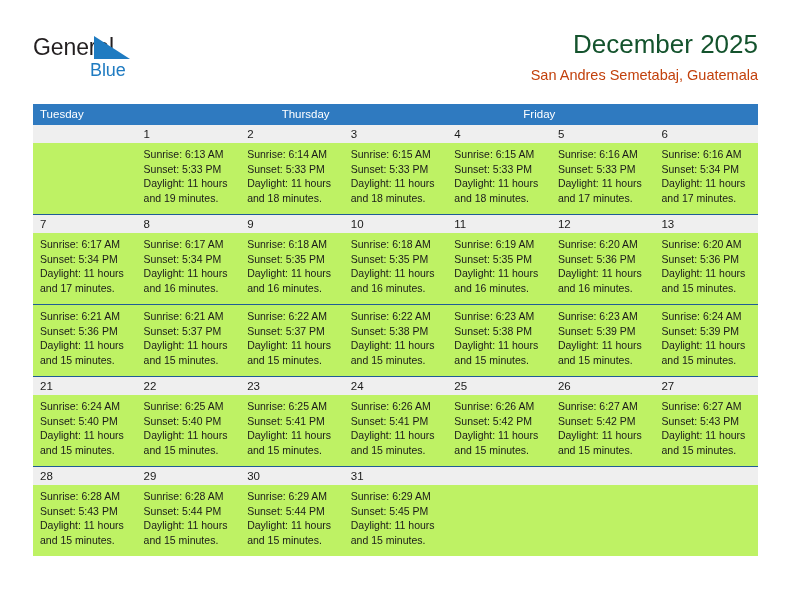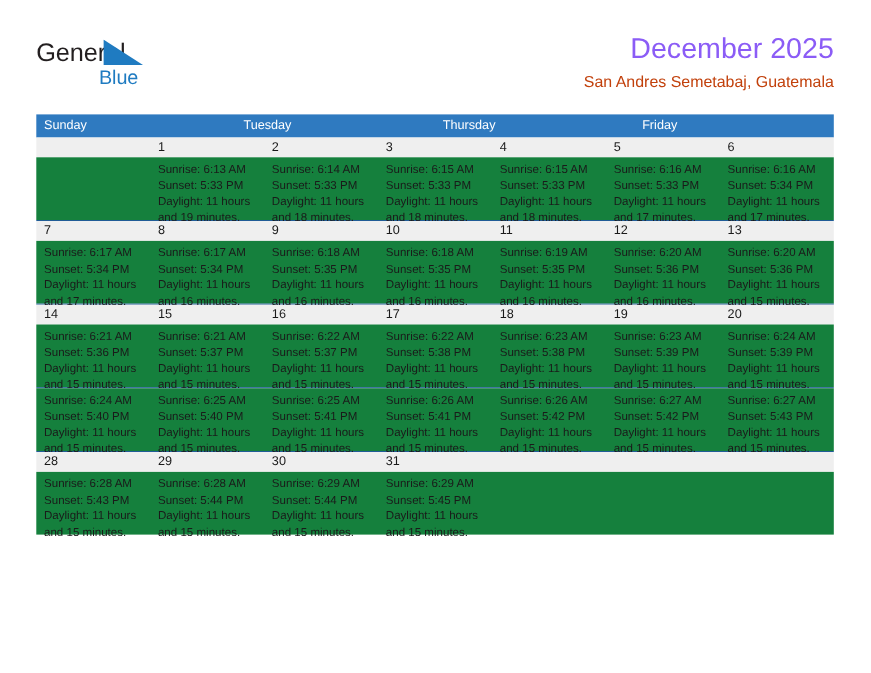--- a/index.html
+++ b/index.html
@@ -64,21 +64,21 @@
   }
 
   .title-wrap {
     position: absolute;
     right: 0px;
     top: 0px;
     text-align: right;
   }
   .cal-title {
     font-size: 26px;
-    color: #8b5cf6;
+    color: #14532d;
     line-height: 32px;
     white-space: nowrap;
   }
   .cal-subtitle {
     margin-top: 6px;
     font-size: 14.5px;
     color: #c2410c;
     line-height: 18px;
     white-space: nowrap;
   }
@@ -123,22 +123,22 @@
     flex: 1 1 0;
     font-size: 11.5px;
     line-height: 18px;
     padding-left: 7px;
     box-sizing: border-box;
     color: #1a1a1a;
   }
 
   .week-body {
     display: flex;
-    background: #15803d;
-    height: 57px;
+    background: #bef264;
+    height: 71px;
   }
   .body-cell {
     flex: 1 1 0;
     padding: 4px 6px 0 7px;
     box-sizing: border-box;
   }
   .body-cell p {
     margin: 0;
     font-size: 10.5px;
     line-height: 14.6px;
@@ -163,21 +163,20 @@
 
     <div class="title-wrap">
       <div class="cal-title">December 2025</div>
       <div class="cal-subtitle">San Andres Semetabaj, Guatemala</div>
     </div>
 
   </div>
 
   <div class="calendar">
     <div class="dow-row">
-        <div class="dow-cell">Sunday</div>
         <div class="dow-cell">Tuesday</div>
         <div class="dow-cell">Thursday</div>
         <div class="dow-cell">Friday</div>
       </div>
     <div id="weeks-container">
         <div class="week">
           <div class="week-numbers">
             <div class="num-cell"></div>
             <div class="num-cell">1</div>
             <div class="num-cell">2</div>
@@ -275,29 +274,20 @@
             </div>
             <div class="body-cell">
               <p>Sunrise: 6:20 AM</p>
               <p>Sunset: 5:36 PM</p>
               <p>Daylight: 11 hours</p>
               <p>and 15 minutes.</p>
             </div>
           </div>
         </div>
         <div class="week">
-          <div class="week-numbers">
-            <div class="num-cell">14</div>
-            <div class="num-cell">15</div>
-            <div class="num-cell">16</div>
-            <div class="num-cell">17</div>
-            <div class="num-cell">18</div>
-            <div class="num-cell">19</div>
-            <div class="num-cell">20</div>
-          </div>
           <div class="week-body">
             <div class="body-cell">
               <p>Sunrise: 6:21 AM</p>
               <p>Sunset: 5:36 PM</p>
               <p>Daylight: 11 hours</p>
               <p>and 15 minutes.</p>
             </div>
             <div class="body-cell">
               <p>Sunrise: 6:21 AM</p>
               <p>Sunset: 5:37 PM</p>
@@ -330,20 +320,29 @@
             </div>
             <div class="body-cell">
               <p>Sunrise: 6:24 AM</p>
               <p>Sunset: 5:39 PM</p>
               <p>Daylight: 11 hours</p>
               <p>and 15 minutes.</p>
             </div>
           </div>
         </div>
         <div class="week">
+          <div class="week-numbers">
+            <div class="num-cell">21</div>
+            <div class="num-cell">22</div>
+            <div class="num-cell">23</div>
+            <div class="num-cell">24</div>
+            <div class="num-cell">25</div>
+            <div class="num-cell">26</div>
+            <div class="num-cell">27</div>
+          </div>
           <div class="week-body">
             <div class="body-cell">
               <p>Sunrise: 6:24 AM</p>
               <p>Sunset: 5:40 PM</p>
               <p>Daylight: 11 hours</p>
               <p>and 15 minutes.</p>
             </div>
             <div class="body-cell">
               <p>Sunrise: 6:25 AM</p>
               <p>Sunset: 5:40 PM</p>

